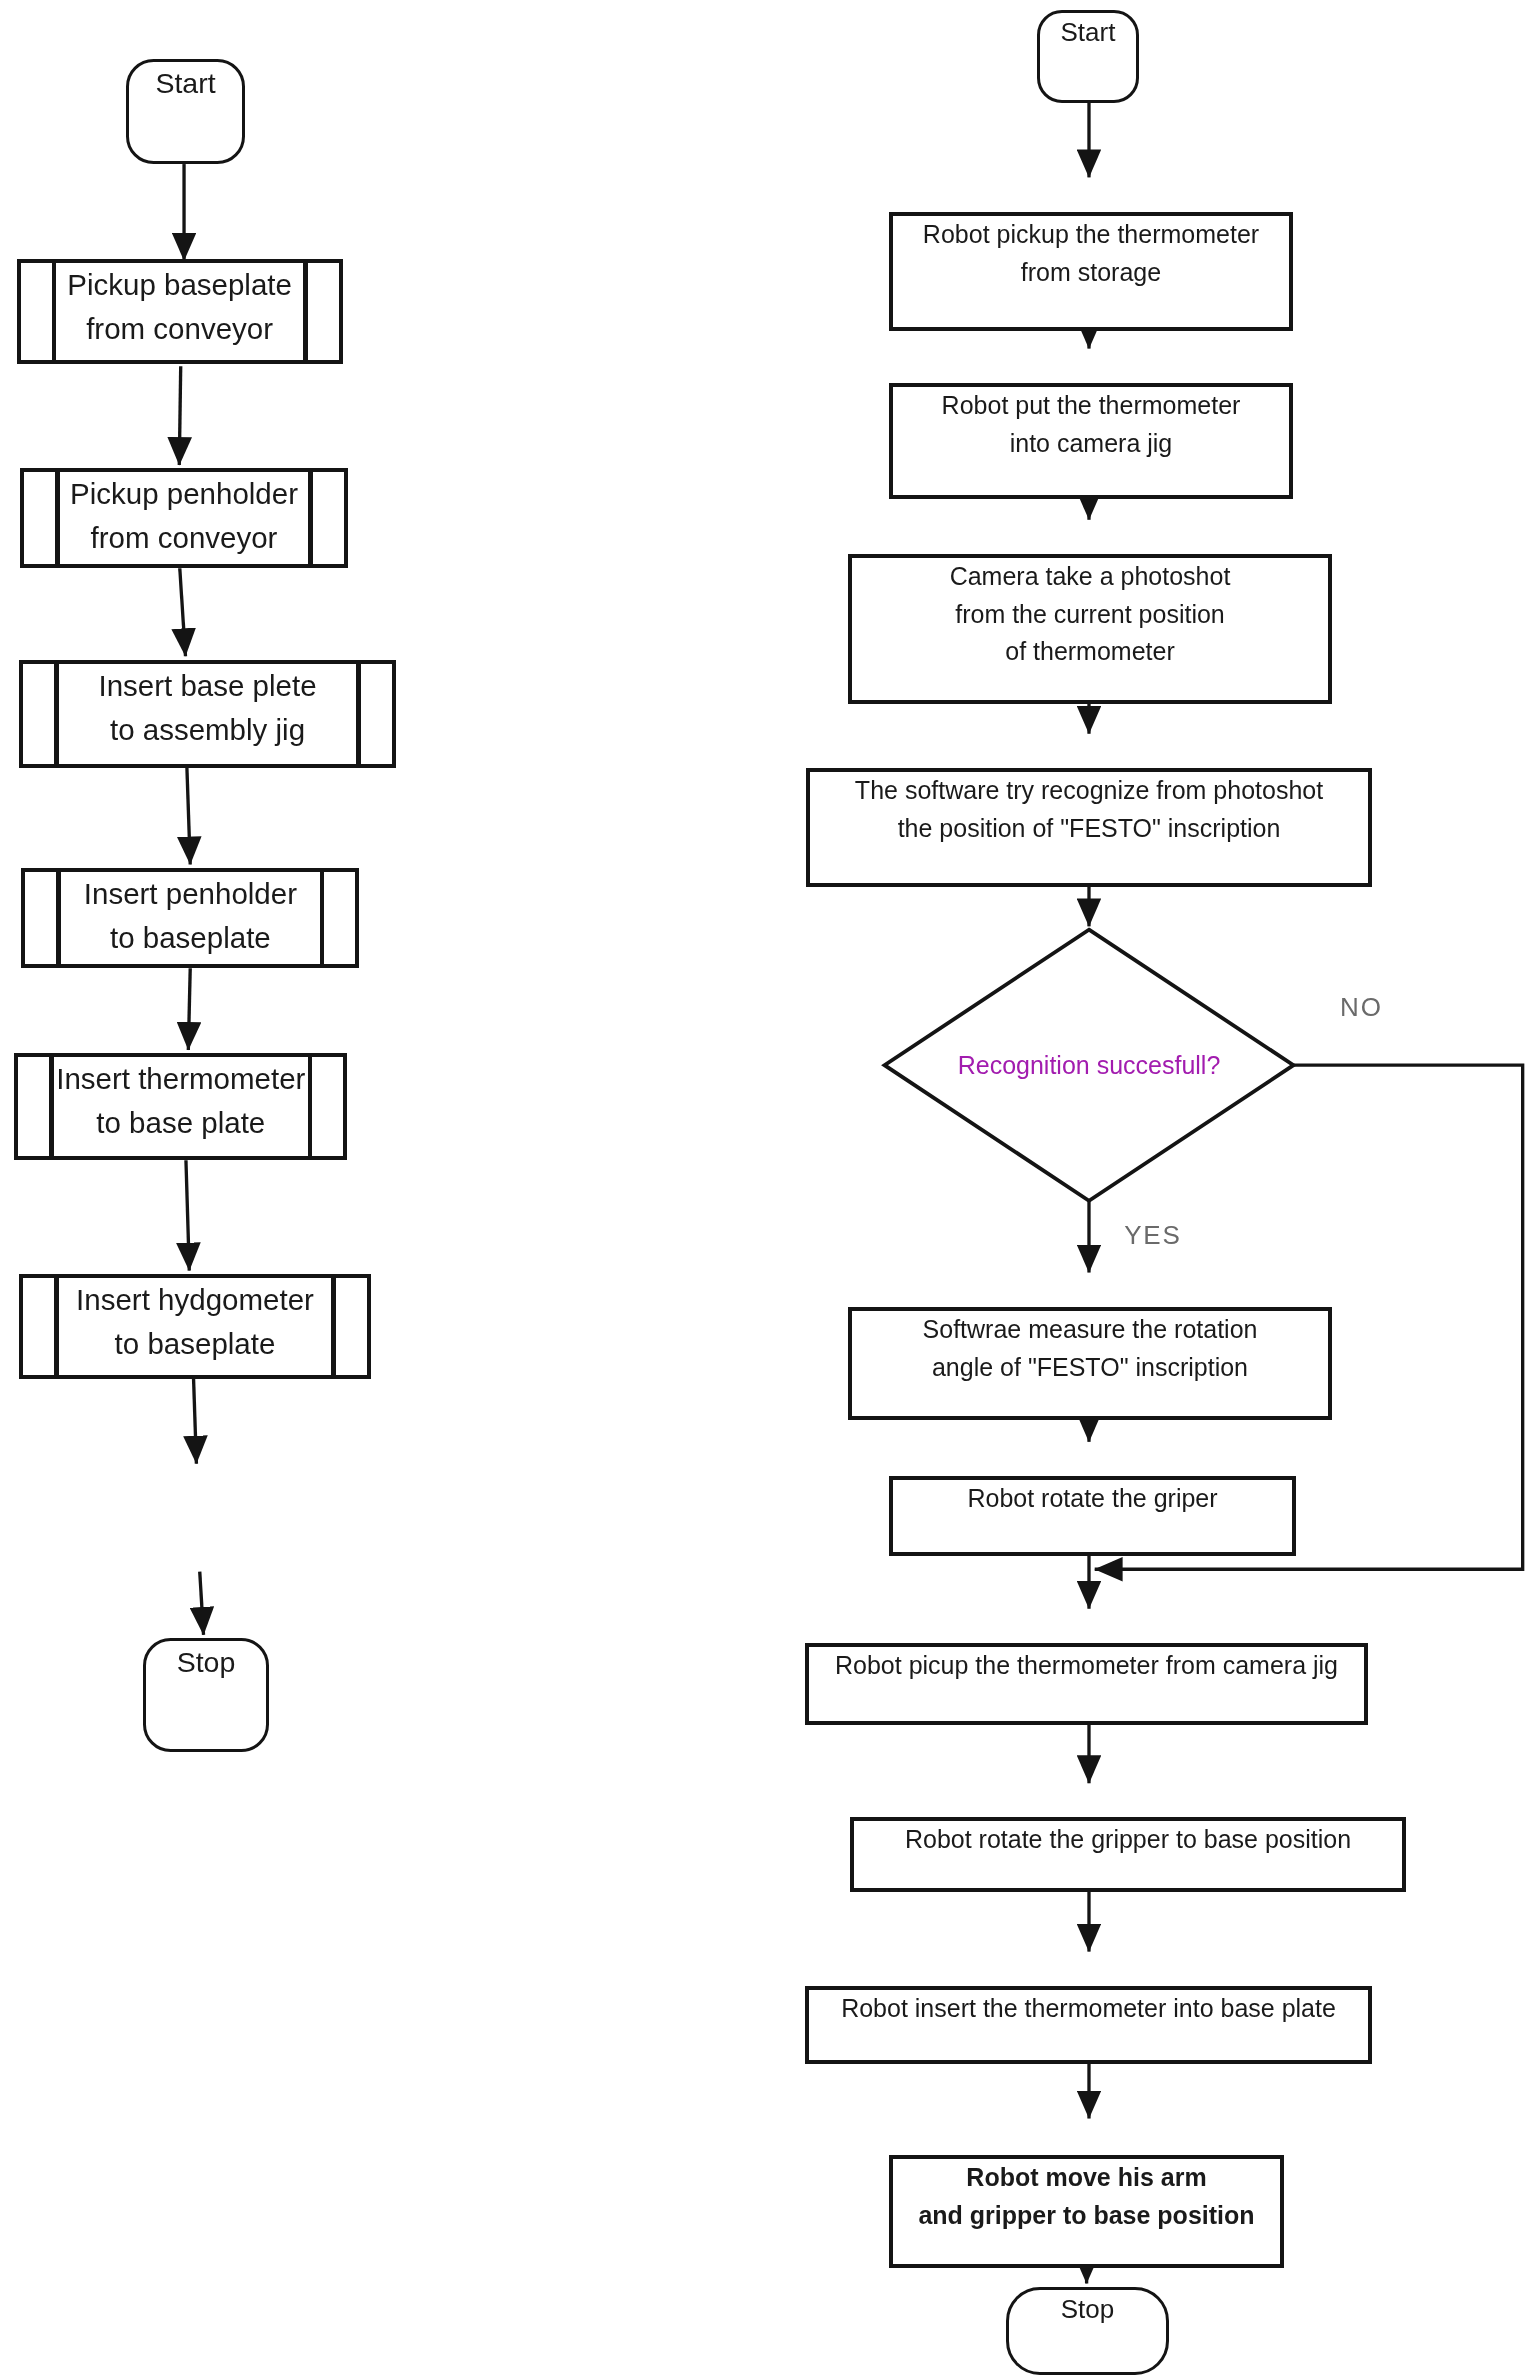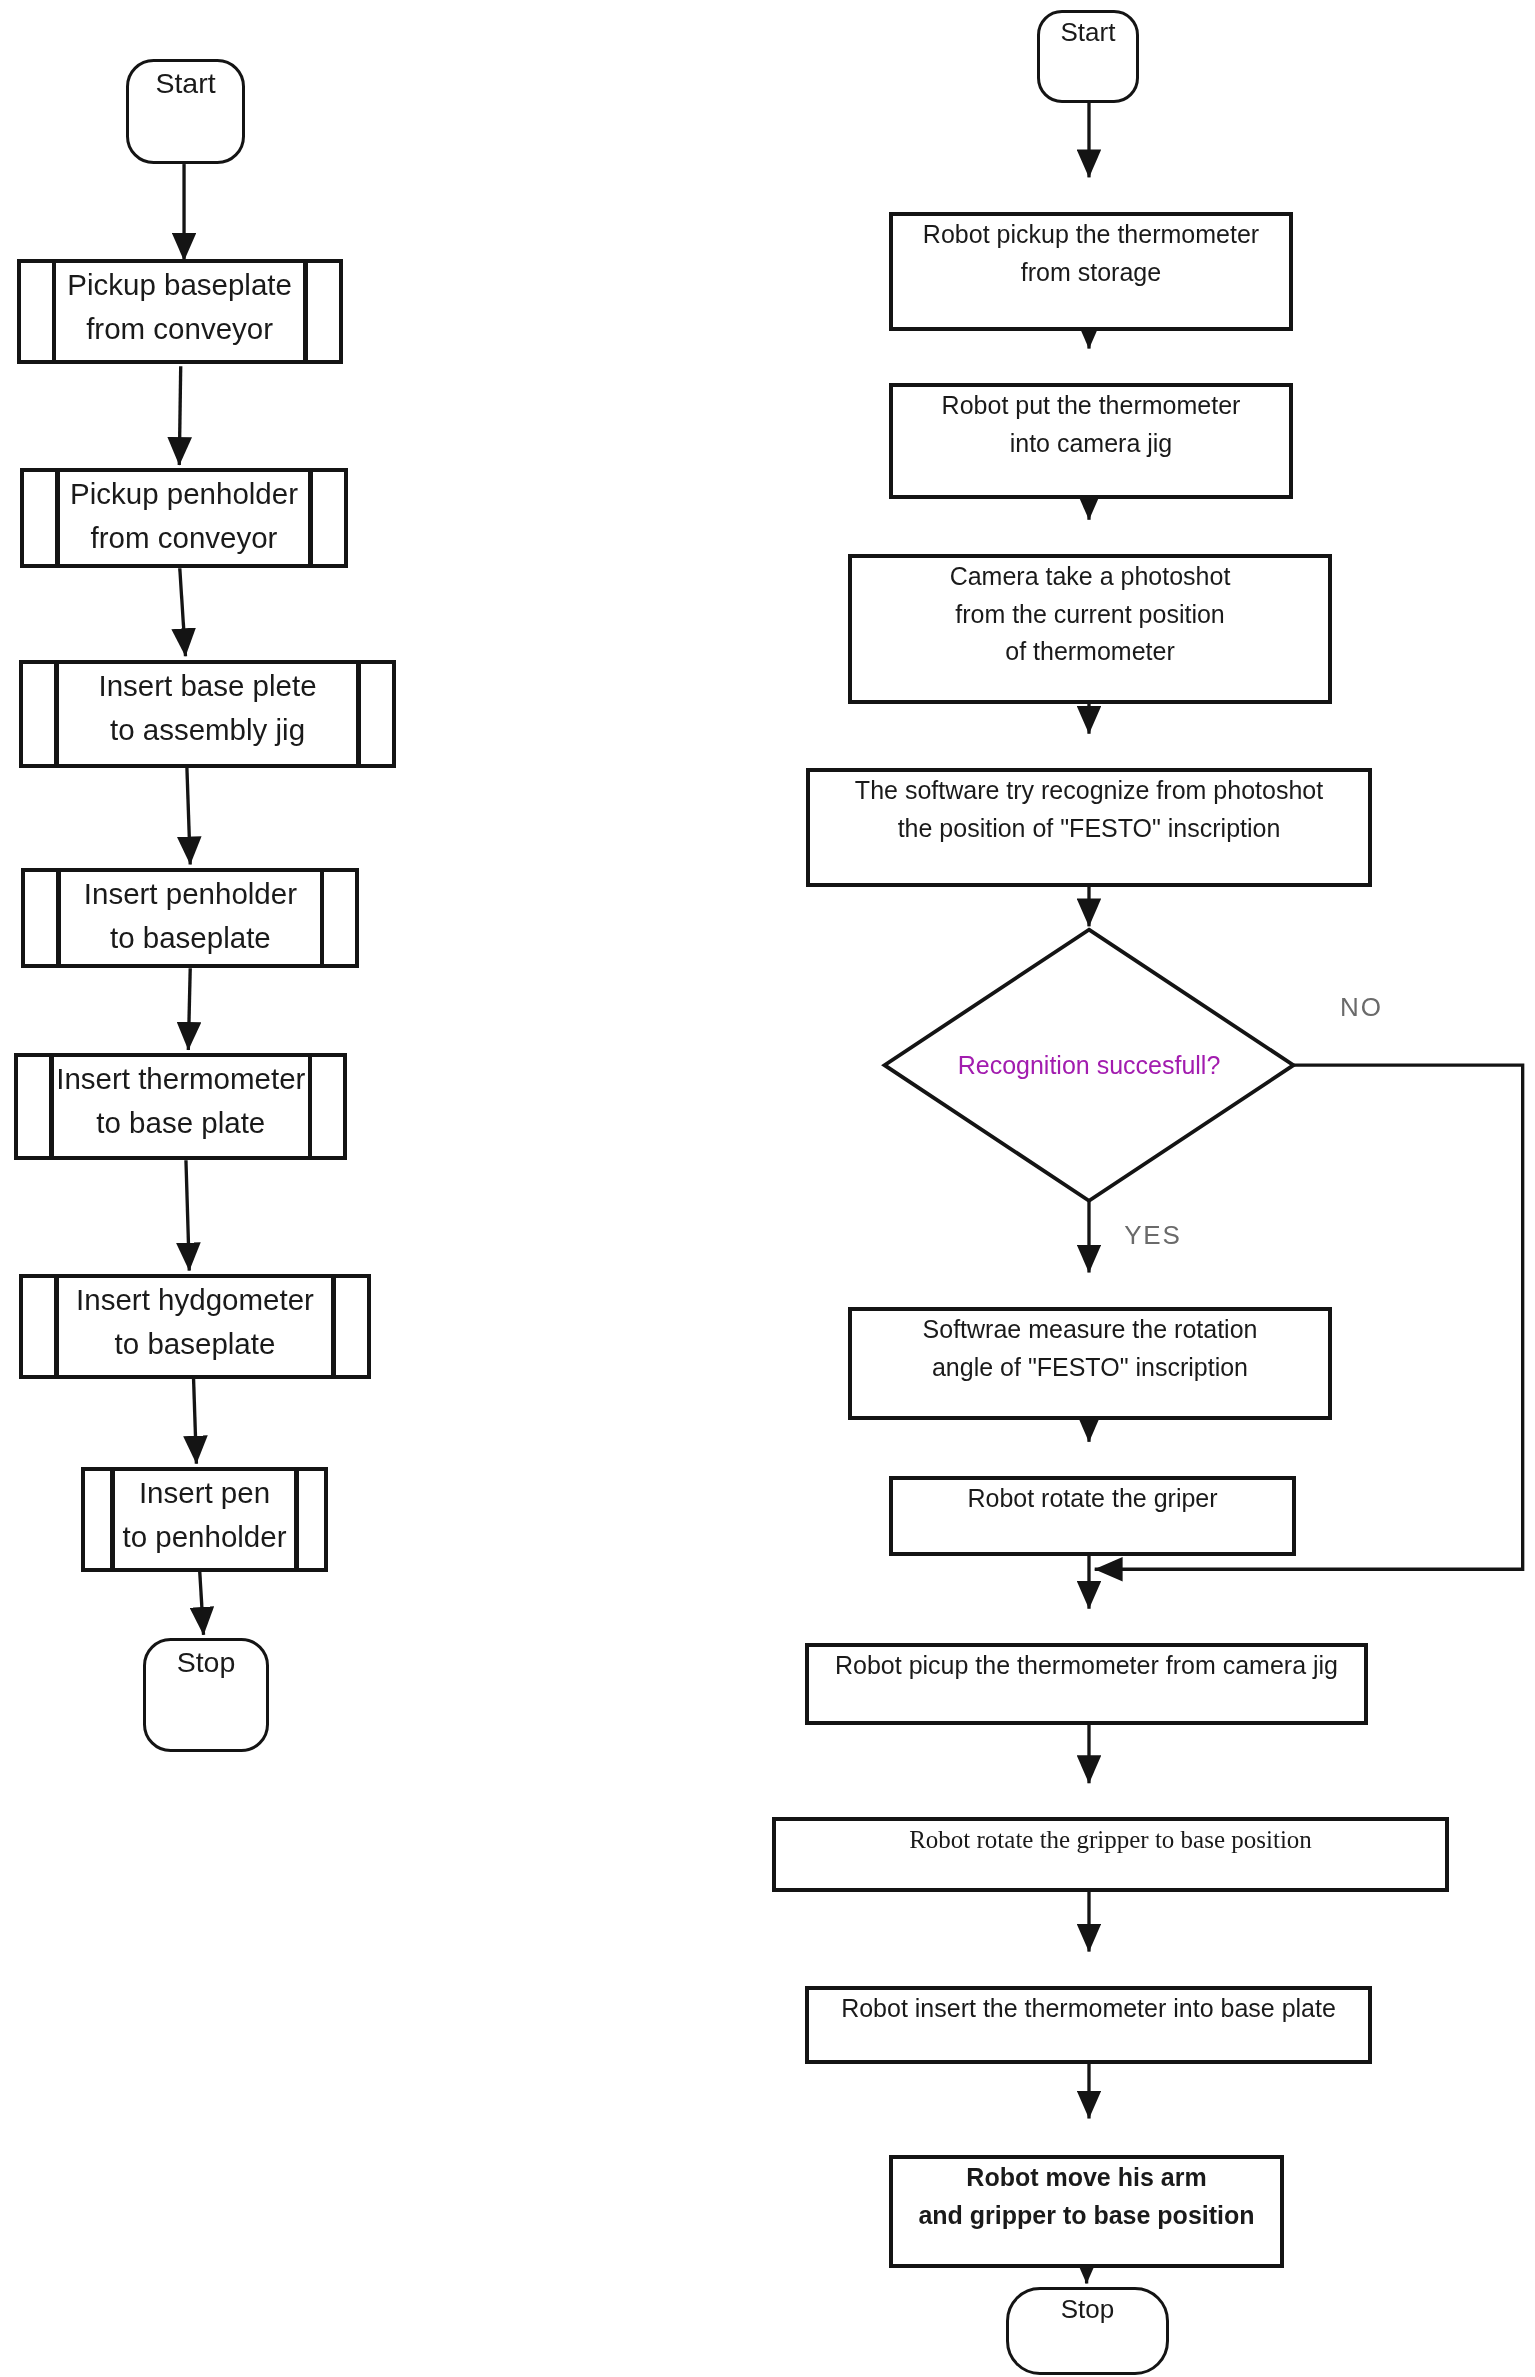--- a/index.html
+++ b/index.html
@@ -104,26 +104,20 @@
 to base plate</span>
   </div>
 
   <div class="node fontA" style="left:19px;top:1274px;width:352px;height:105px;">
     <i class="ppbar" style="left:31px;"></i>
     <i class="ppbar" style="right:31px;"></i>
     <span class="lbl">Insert hydgometer
 to baseplate</span>
   </div>
 
-  <div class="node fontA" style="left:81px;top:1467px;width:247px;height:105px;">
-    <i class="ppbar" style="left:25px;"></i>
-    <i class="ppbar" style="right:25px;"></i>
-    <span class="lbl">Insert pen
-to penholder</span>
-  </div>
 
   <div class="node term term-a fontATerm" style="left:143px;top:1638px;width:126px;height:114px;">
     <span class="lbl">Stop</span>
   </div>
 
   <div class="floating fig-letter" style="left:157px;top:2373px;width:67px;height:71px;">a</div>
 
   <div class="node term term-b-start fontBTerm" style="left:1037px;top:9.5px;width:102px;height:93px;">
     <span class="lbl">Start</span>
   </div>
@@ -159,21 +153,21 @@
   </div>
 
   <div class="node fontB" style="left:889px;top:1445px;width:407px;height:80px;">
     <span class="lbl">Robot rotate the griper</span>
   </div>
 
   <div class="node fontB" style="left:805px;top:1612px;width:563px;height:82px;">
     <span class="lbl">Robot picup the thermometer from camera jig</span>
   </div>
 
-  <div class="node fontB" style="left:772px;top:1786px;width:677px;height:75px;font-family:Liberation Serif, serif;">
+  <div class="node fontB" style="left:850px;top:1786px;width:556px;height:75px;">
     <span class="lbl">Robot rotate the gripper to base position</span>
   </div>
 
   <div class="node fontB" style="left:805px;top:1955px;width:567px;height:78px;">
     <span class="lbl">Robot insert the thermometer into base plate</span>
   </div>
 
   <div class="node fontB" style="left:889px;top:2124px;width:395px;height:113px;font-weight:bold;">
     <span class="lbl">Robot move his arm
 and gripper to base position</span>

